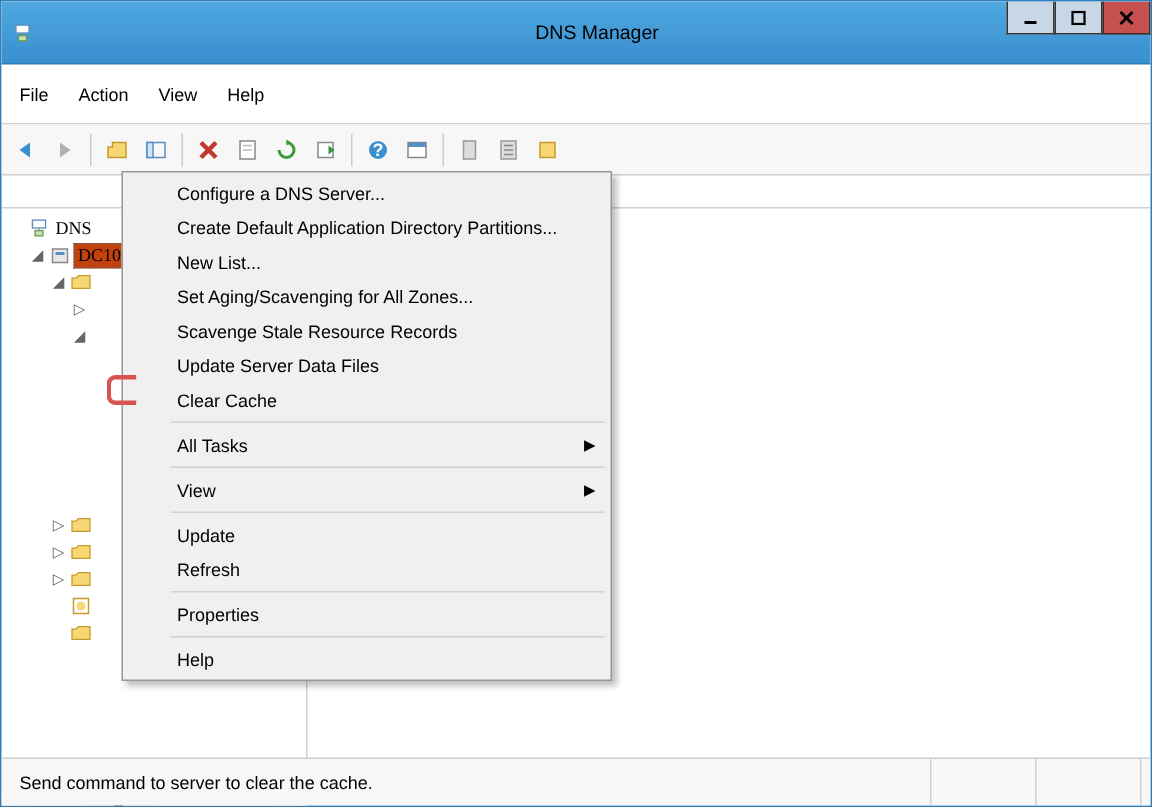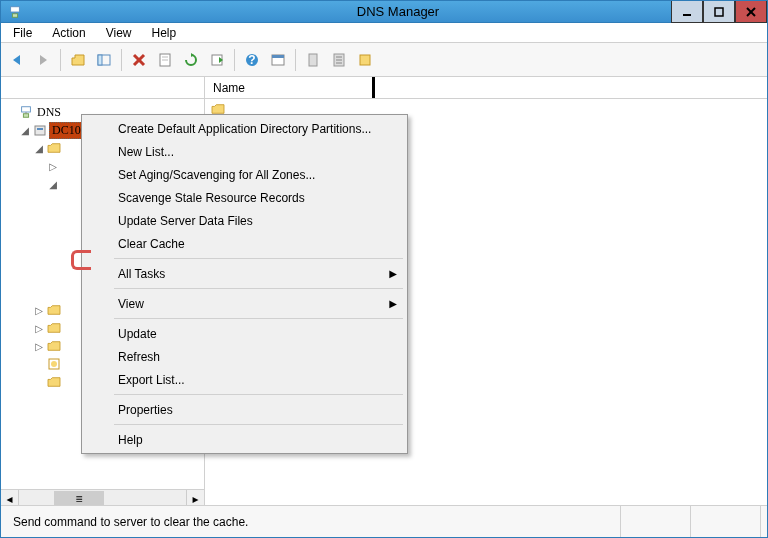--- a/index.html
+++ b/index.html
@@ -1,27 +1,27 @@
 <!DOCTYPE html>
 <html><head>
 <meta charset="utf-8">
 <style>
 * { box-sizing: border-box; margin: 0; padding: 0; font-family: "Segoe UI", Tahoma, sans-serif; font-size: 12px; user-select: none; }
 body { background: #fff; width: 768px; height: 538px; overflow: hidden; position: relative; border: 1px solid #2e7cb8; }
 
 
-.titlebar { height: 22px; background: linear-gradient(#4fa8e0, #3a8fcf); display: flex; align-items: center; position: relative; border-bottom: 1px solid #2e7cb8; }
+.titlebar { height: 42px; background: linear-gradient(#4fa8e0, #3a8fcf); display: flex; align-items: center; position: relative; border-bottom: 1px solid #2e7cb8; }
 .titlebar .icon-slot { width: 28px; display: flex; justify-content: center; }
 .titlebar .title { flex: 1; text-align: center; color: #000; font-size: 13px; }
 .win-controls { position: absolute; right: 0; top: 0; display: flex; height: 22px; }
 .win-controls div { width: 32px; display: flex; align-items: center; justify-content: center; border: 1px solid #333; border-top: none; background: #c8d6e5; }
 .win-controls .close { background: #c75050; color: #fff; }
 
 
-.menubar { height: 20px; background: #fff; border-bottom: 1px solid #d0d0d0; display: flex; align-items: center; padding: 0 2px; }
+.menubar { height: 40px; background: #fff; border-bottom: 1px solid #d0d0d0; display: flex; align-items: center; padding: 0 2px; }
 .menubar span { padding: 2px 10px; cursor: default; }
 
 
 .toolbar { height: 34px; background: #f7f7f7; border-bottom: 1px solid #d0d0d0; display: flex; align-items: center; padding: 0 4px; gap: 2px; }
 .toolbar .btn { width: 24px; height: 24px; display: flex; align-items: center; justify-content: center; border: 1px solid transparent; }
 .toolbar .sep { width: 1px; height: 22px; background: #ccc; margin: 0 3px; }
 
 
 .content { display: flex; height: 430px; }
 .tree-panel { width: 204px; border-right: 1px solid #d0d0d0; position: relative; overflow: hidden; }
@@ -289,20 +289,23 @@
               <path d="M1 4 L4 4 L6 2 L15 2 L15 12 L1 12 Z" fill="#f7d774" stroke="#c79a2a"></path>
             </svg></span>
       </div>
     </div>
   </div>
 </div>
 
 <div class="context-menu">
   <div class="strip"></div>
   <div class="item">
+      <span>Configure a DNS Server...</span>
+    </div>
+  <div class="item">
       <span>Create Default Application Directory Partitions...</span>
     </div>
   <div class="item">
       <span>New List...</span>
     </div>
   <div class="item">
       <span>Set Aging/Scavenging for All Zones...</span>
     </div>
   <div class="item">
       <span>Scavenge Stale Resource Records</span>
@@ -322,23 +325,20 @@
   <div class="item">
       <span>View</span>
       <span class="arrow-r">▶</span>
     </div>
   <div class="divider"></div>
   <div class="item">
       <span>Update</span>
     </div>
   <div class="item">
       <span>Refresh</span>
-    </div>
-  <div class="item">
-      <span>Export List...</span>
     </div>
   <div class="divider"></div>
   <div class="item">
       <span>Properties</span>
     </div>
   <div class="divider"></div>
   <div class="item">
       <span>Help</span>
     </div>
 </div>

